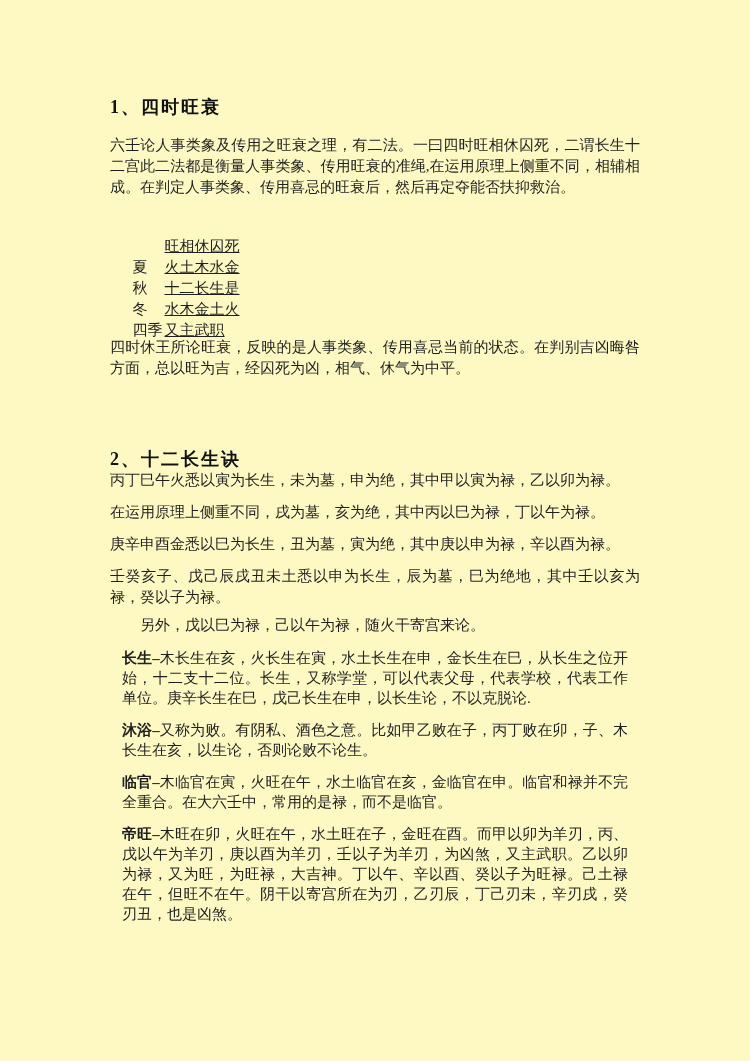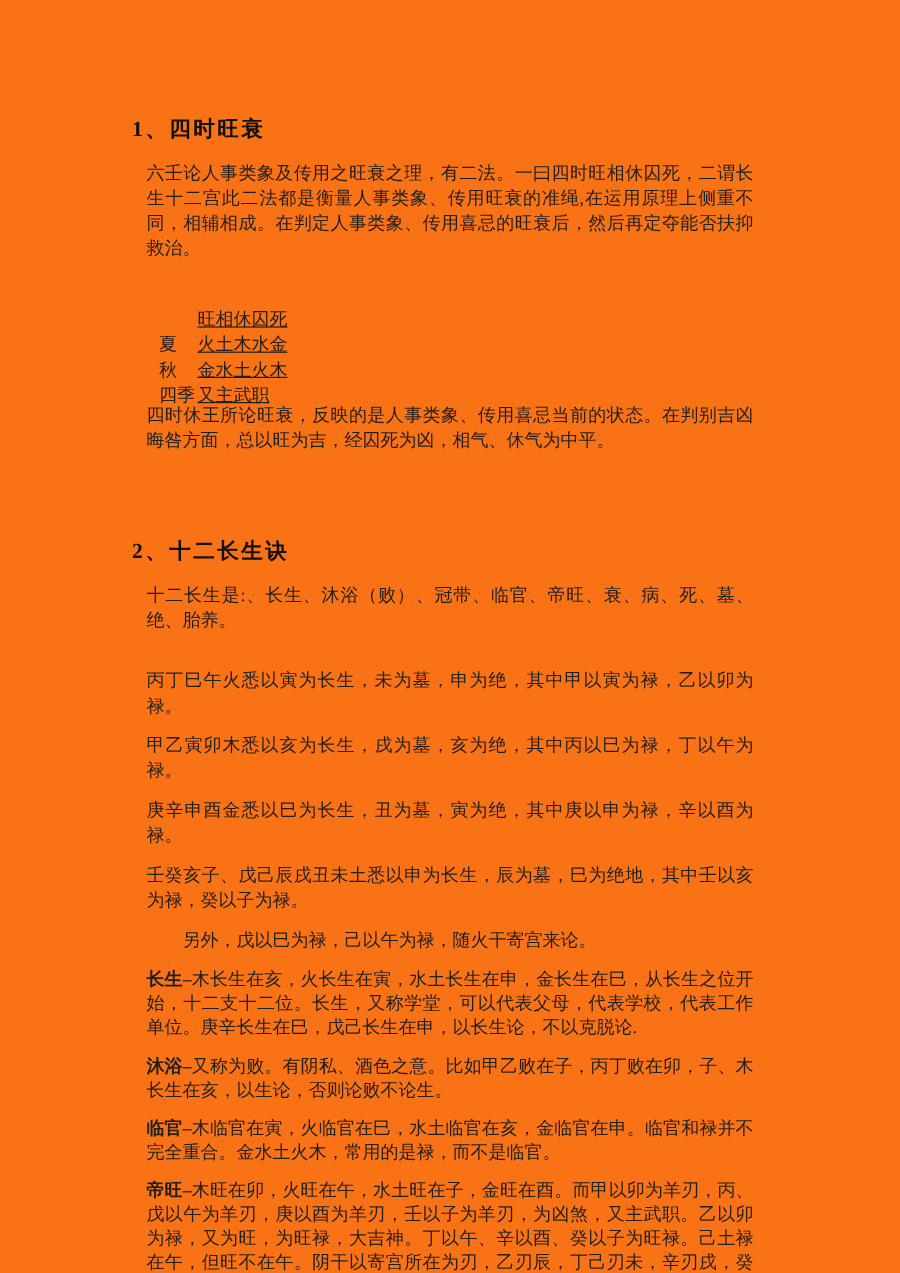--- a/index.html
+++ b/index.html
@@ -5,42 +5,42 @@
   html, body {
     margin: 0;
     padding: 0;
     background: #ffffff;
   }
   .page {
     position: relative;
     width: 750px;
     height: 1061px;
     margin: 0 auto;
-    background: #f97316;
+    background: #fef9c3;
     box-sizing: border-box;
     padding: 96px 110px 0 110px;
     overflow: hidden;
     font-family: "Liberation Serif", "DejaVu Serif", serif;
     font-size: 15px;
     line-height: 21px;
     color: #1f1f1f;
   }
   .sec-title {
     font-size: 18px;
     line-height: 22px;
     font-weight: bold;
     letter-spacing: 2px;
     margin: 0;
     color: #111111;
   }
   .sec-title.second {
     margin-top: 69px;
   }
   p {
-    margin: 12px;
+    margin: 0;
     text-align: justify;
   }
   .intro-1 {
     margin-top: 17px;
     margin-bottom: 17px;
   }
   .wuxing-table {
     margin-bottom: 17px;
   }
   .t-row {
@@ -93,42 +93,44 @@
   <p class="intro-1">六壬论人事类象及传用之旺衰之理，有二法。一曰四时旺相休囚死，二谓长生十二宫此二法都是衡量人事类象、传用旺衰的准绳,在运用原理上侧重不同，相辅相成。在判定人事类象、传用喜忌的旺衰后，然后再定夺能否扶抑救治。</p>
 
   <div class="wuxing-table">
     <div class="t-row">
       <span class="t-season"></span><span class="t-values">旺相休囚死</span>
     </div>
     <div class="t-row">
       <span class="t-season">夏</span><span class="t-values">火土木水金</span>
     </div>
     <div class="t-row">
-      <span class="t-season">秋</span><span class="t-values">金水土火木</span>
+      <span class="t-season">秋</span><span class="t-values">十二长生是</span>
+    </div>
+    <div class="t-row">
+      <span class="t-season">冬</span><span class="t-values">水木金土火</span>
     </div>
     <div class="t-row">
       <span class="t-season">四季</span><span class="t-values">又主武职</span>
     </div>
   </div>
 
   <p class="summary-1">四时休王所论旺衰，反映的是人事类象、传用喜忌当前的状态。在判别吉凶晦咎方面，总以旺为吉，经囚死为凶，相气、休气为中平。</p>
 
   <h2 class="sec-title second">2、十二长生诀</h2>
 
-  <p class="intro-2">十二长生是:、长生、沐浴（败）、冠带、临官、帝旺、衰、病、死、墓、绝、胎养。</p>
 
   <p class="gl-line">丙丁巳午火悉以寅为长生，未为墓，申为绝，其中甲以寅为禄，乙以卯为禄。</p>
-  <p class="gl-line">甲乙寅卯木悉以亥为长生，戌为墓，亥为绝，其中丙以巳为禄，丁以午为禄。</p>
+  <p class="gl-line">在运用原理上侧重不同，戌为墓，亥为绝，其中丙以巳为禄，丁以午为禄。</p>
   <p class="gl-line">庚辛申酉金悉以巳为长生，丑为墓，寅为绝，其中庚以申为禄，辛以酉为禄。</p>
   <p class="gl-line gl-last">壬癸亥子、戊己辰戌丑未土悉以申为长生，辰为墓，巳为绝地，其中壬以亥为禄，癸以子为禄。</p>
 
   <p class="note-line">另外，戊以巳为禄，己以午为禄，随火干寄宫来论。</p>
 
   <p class="def"><span class="term">长生</span><span class="term">–</span><span>木长生在亥，火长生在寅，水土长生在申，金长生在巳，从长生之位开始，十二支十二位。长生，又称学堂，可以代表父母，代表学校，代表工作单位。庚辛长生在巳，戊己长生在申，以长生论，不以克脱论.</span></p>
 
   <p class="def"><span class="term">沐浴</span><span class="term">–</span><span>又称为败。有阴私、酒色之意。比如甲乙败在子，丙丁败在卯，子、木长生在亥，以生论，否则论败不论生。</span></p>
 
-  <p class="def"><span class="term">临官</span><span class="term">–</span><span>木临官在寅，火临官在巳，水土临官在亥，金临官在申。临官和禄并不完全重合。金水土火木，常用的是禄，而不是临官。</span></p>
+  <p class="def"><span class="term">临官</span><span class="term">–</span><span>木临官在寅，火旺在午，水土临官在亥，金临官在申。临官和禄并不完全重合。在大六壬中，常用的是禄，而不是临官。</span></p>
 
   <p class="def"><span class="term">帝旺</span><span class="term">–</span><span>木旺在卯，火旺在午，水土旺在子，金旺在酉。而甲以卯为羊刃，丙、戊以午为羊刃，庚以酉为羊刃，壬以子为羊刃，为凶煞，又主武职。乙以卯为禄，又为旺，为旺禄，大吉神。丁以午、辛以酉、癸以子为旺禄。己土禄在午，但旺不在午。阴干以寄宫所在为刃，乙刃辰，丁己刃未，辛刃戌，癸刃丑，也是凶煞。</span></p>
 
 
 </div>
 
 </body></html>

